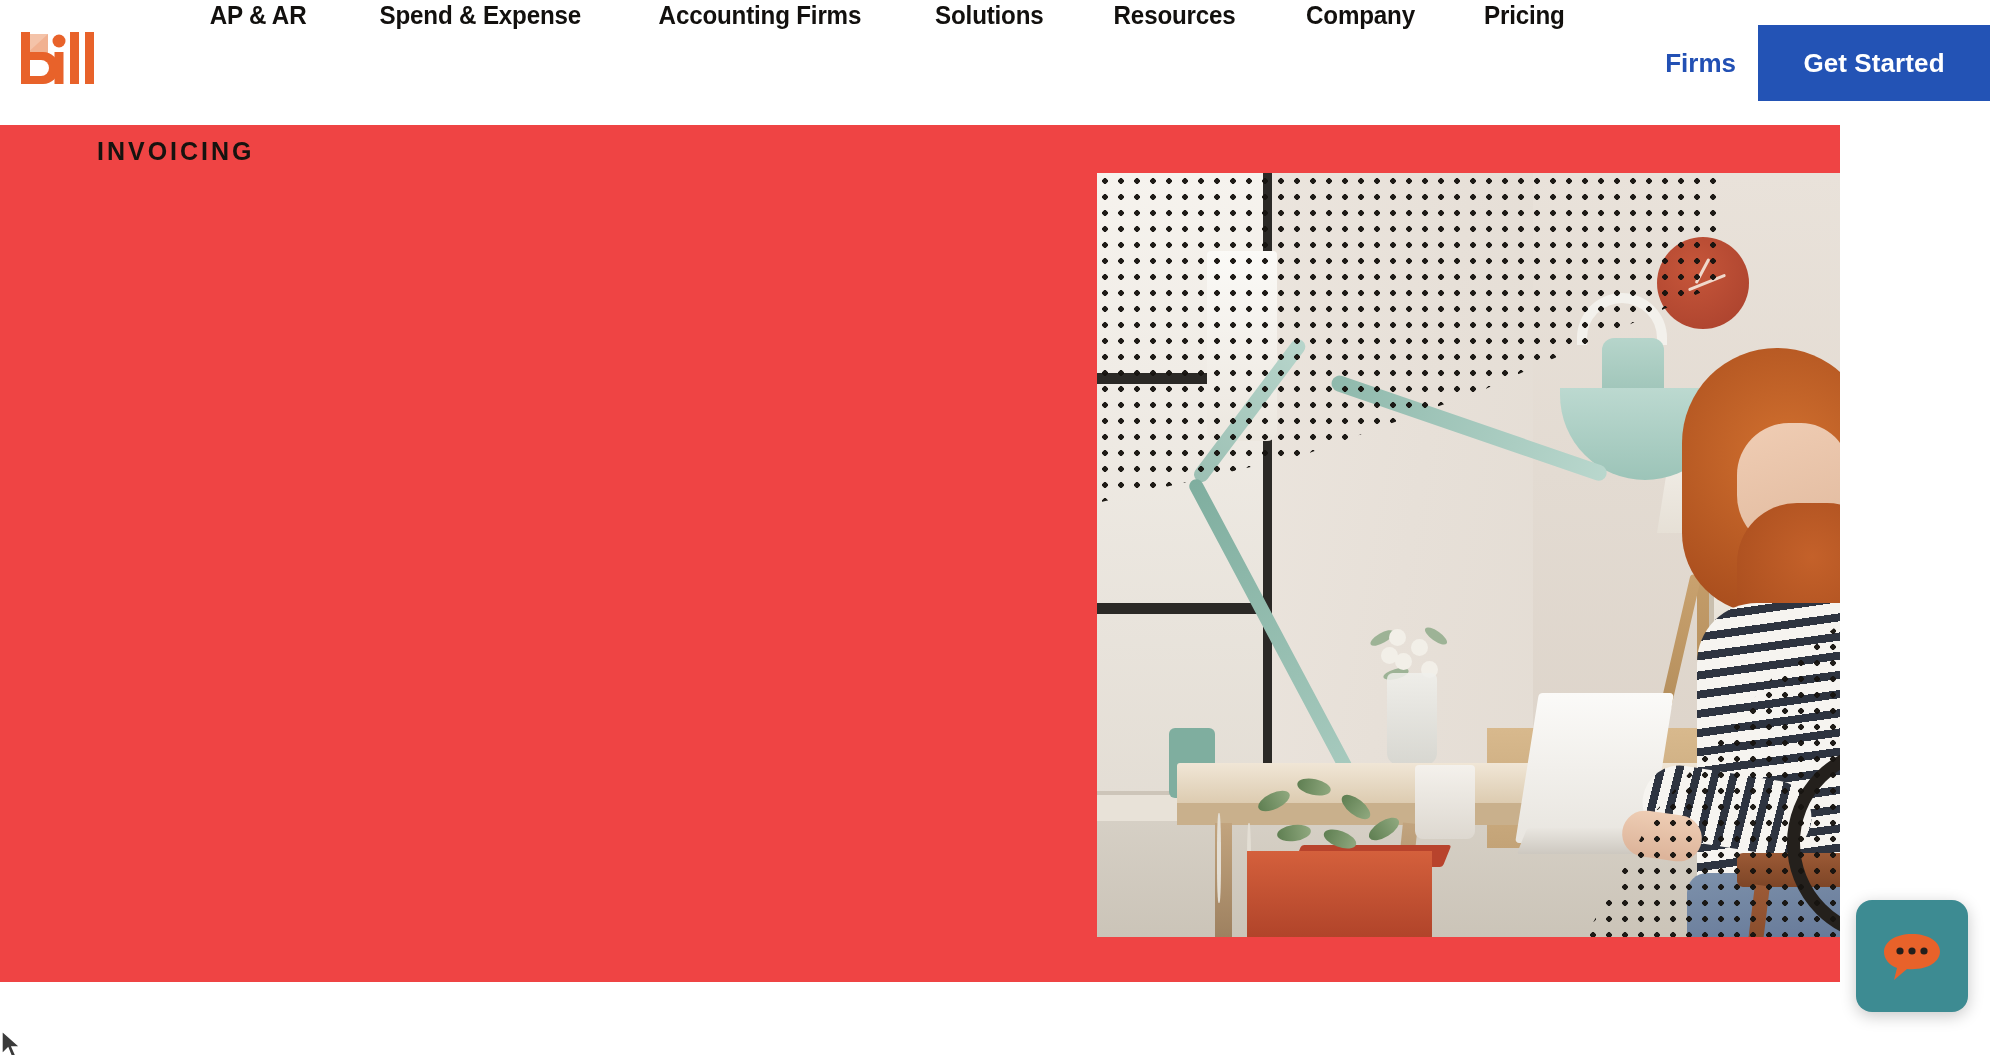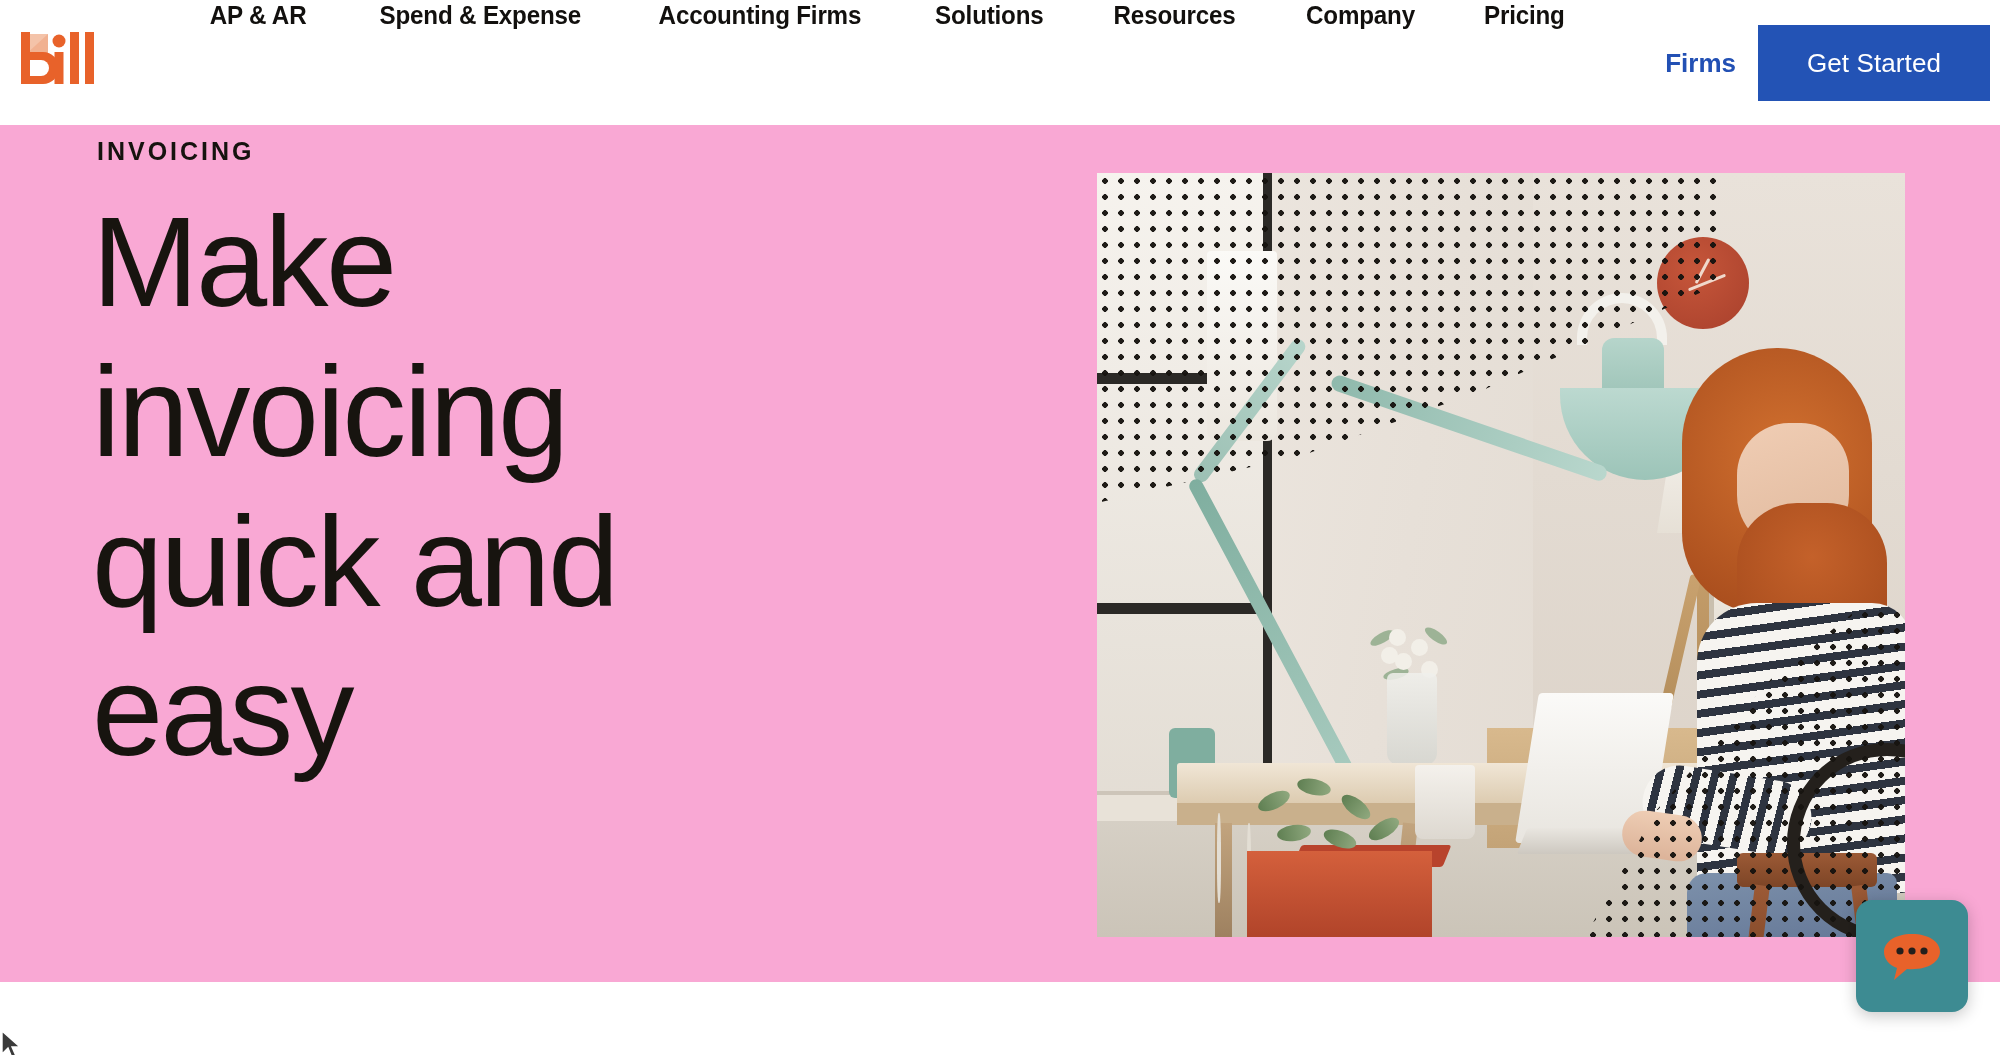--- a/index.html
+++ b/index.html
@@ -34,29 +34,29 @@
     position: absolute; right: 264px; top: 50%; transform: translateY(-50%);
     font-family: "Liberation Sans Narrow", "Liberation Sans", sans-serif;
     font-size: 26px; font-weight: 700; color: #2250b4;
     cursor: pointer; white-space: nowrap;
   }
   .header-cta {
     position: absolute; right: 10px; top: 25px;
     width: 232px; height: 76px; background: #2353b5;
     color: #ffffff; border: 0;
     font-family: "Liberation Sans Narrow", "Liberation Sans", sans-serif;
-    font-size: 26px; font-weight: 400; letter-spacing: 0.1px;
+    font-size: 26px; font-weight: 700; letter-spacing: 0.1px;
     cursor: pointer;
     display: flex; align-items: center; justify-content: center;
   }
 
   
   .hero {
-    position: absolute; left: 0; top: 125px; width: 2000px; height: 857px;
-    background: #f9a8d4; overflow: hidden;
+    position: absolute; left: 0; top: 125px; width: 1840px; height: 857px;
+    background: #ef4444; overflow: hidden;
   }
   .eyebrow {
     position: absolute; left: 97px; top: 12px;
     font-size: 25px; font-weight: 700; color: #16130f;
     letter-spacing: 3.0px;
   }
   .headline {
     position: absolute; left: 92px; top: 62px; width: 700px;
     font-size: 128px; font-weight: 300; line-height: 1.17;
     color: #17140f; letter-spacing: -2.6px;
@@ -262,21 +262,20 @@
       <span class="nav-item">Pricing</span>
     </nav>
 
     <span class="login-link">Firms</span>
     <div class="header-cta">Get Started</div>
   </header>
 
   <section class="hero">
 
     <div class="eyebrow">INVOICING</div>
-    <h1 class="headline">Make invoicing quick and easy</h1>
 
     <div class="hero-image">
       <div class="photo">
         <div class="wall"></div>
         <div class="wall-right"></div>
         <div class="floor"></div>
 
         <div class="window"></div>
         <div class="window-frame"></div>
         <div class="window-bar" style="top:200px"></div>

